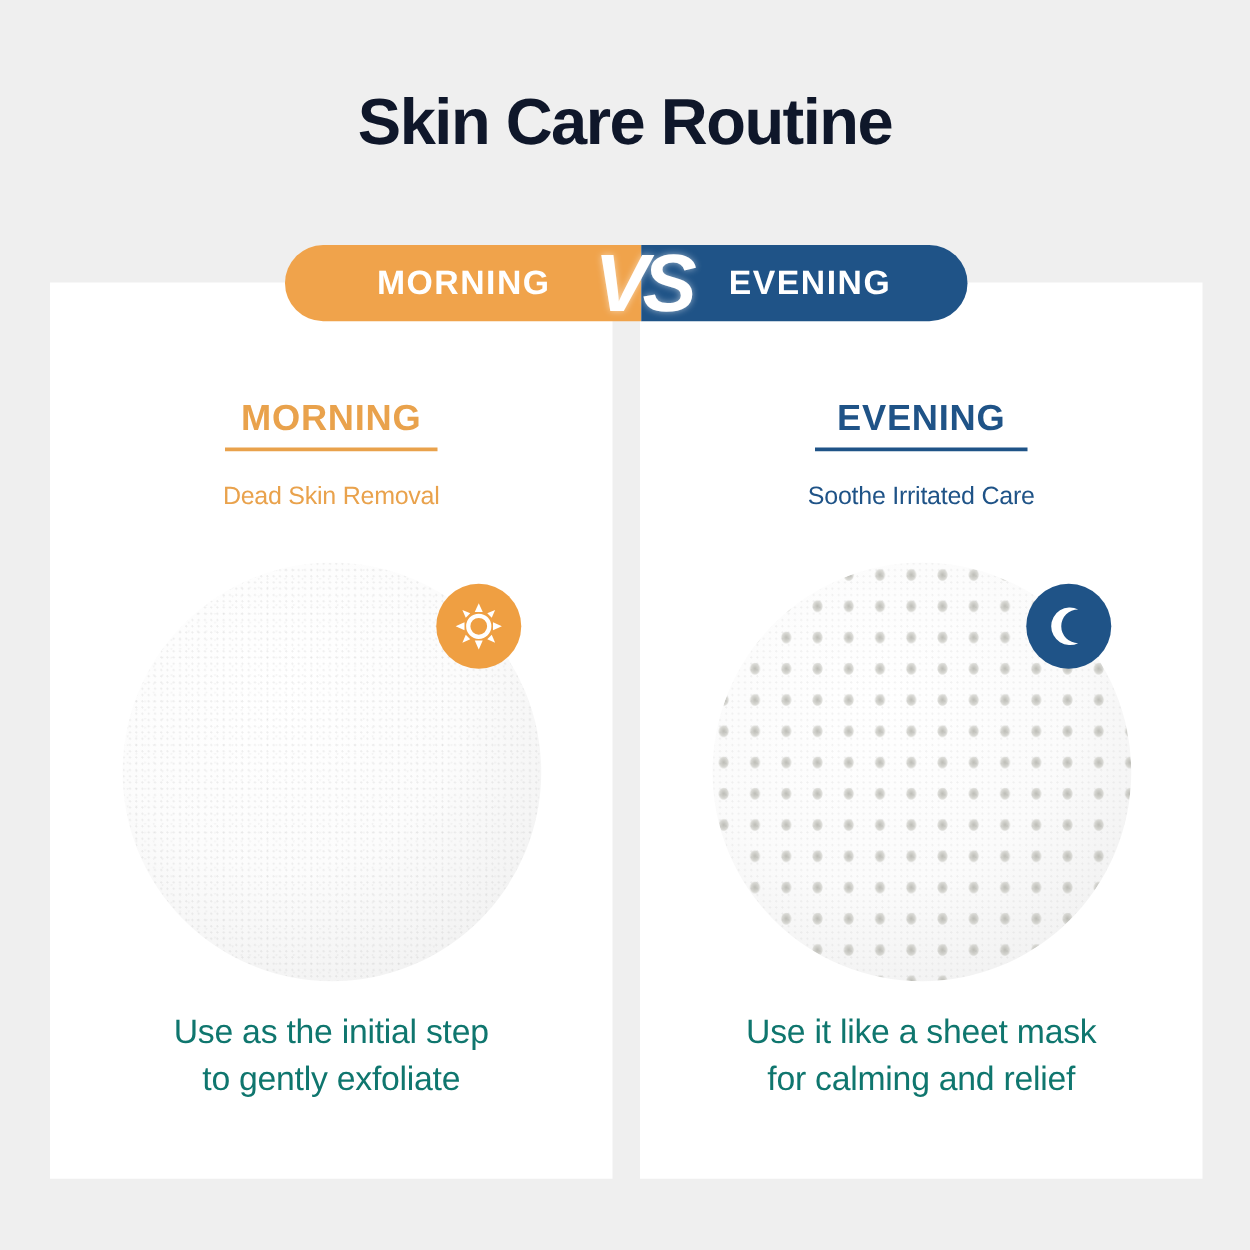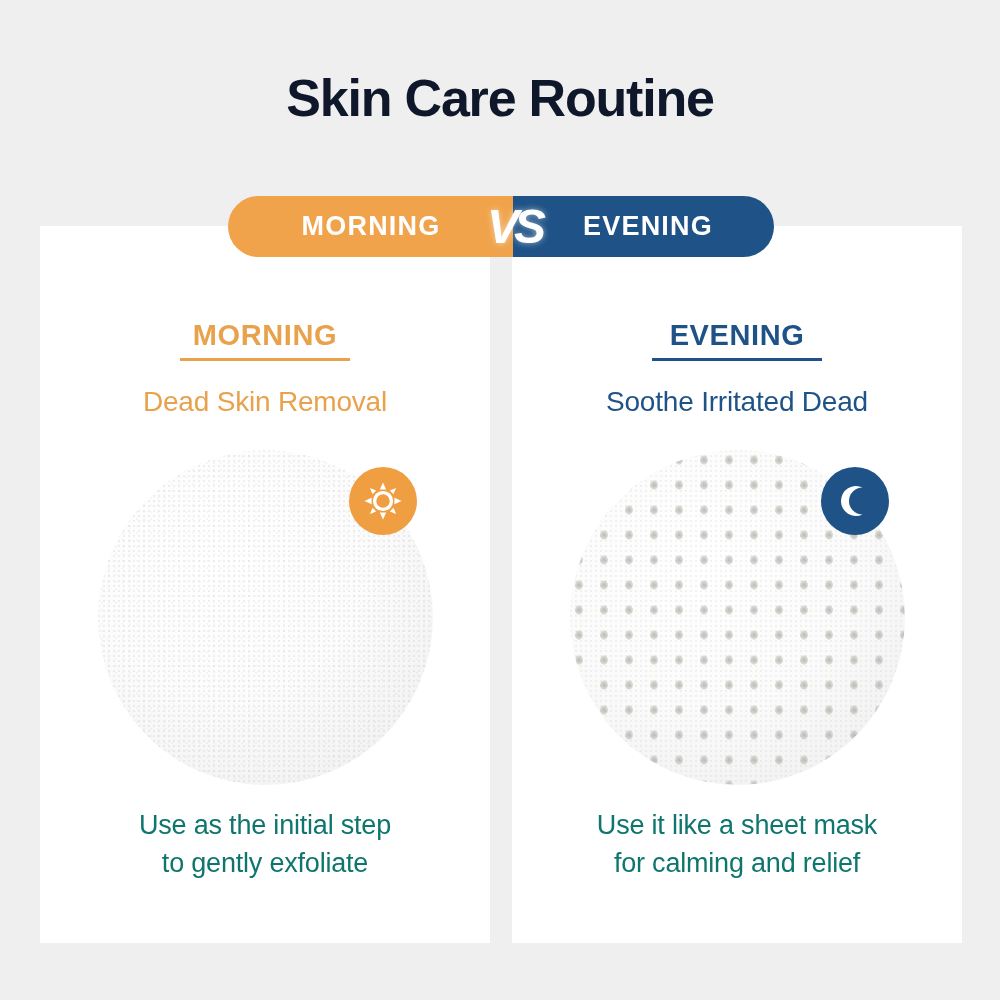--- a/index.html
+++ b/index.html
@@ -87,21 +87,21 @@
   .vs-label-evening { left: 305px; width: 230px; }
   .vs-mark {
     position: absolute;
     left: 246px;
     top: -16px;
     width: 80px;
     height: 94px;
     line-height: 94px;
     text-align: center;
     color: #ffffff;
-    font-size: 48px;
+    font-size: 65px;
     font-weight: 700;
     font-style: italic;
     letter-spacing: -5px;
     text-shadow: 0 0 6px rgba(255,255,255,0.55);
     z-index: 6;
   }
 
   
   .col {
     position: absolute;
@@ -126,21 +126,21 @@
     top: 132px;
     height: 3px;
     width: 170px;
     left: 140px;
   }
   .col-subheading {
     position: absolute;
     top: 160px;
     width: 450px;
     text-align: center;
-    font-size: 28px;
+    font-size: 20px;
     font-weight: 400;
     letter-spacing: -0.2px;
   }
   .morning .col-heading,
   .morning .col-subheading { color: #e9a24c; }
   .morning .col-rule       { background: #e9a24c; }
   .evening .col-heading,
   .evening .col-subheading { color: #1f5387; }
   .evening .col-rule       { background: #1f5387; }
 
@@ -273,21 +273,21 @@
 
     <div class="col-caption">
       <span>Use as the initial step</span><br>
       <span>to gently exfoliate</span>
     </div>
   </div>
 
   <div class="col col-right evening">
     <div class="col-heading">EVENING</div>
     <div class="col-rule"></div>
-    <div class="col-subheading">Soothe Irritated Dead</div>
+    <div class="col-subheading">Soothe Irritated Care</div>
 
     <div class="pad-wrap">
       <div class="pad pad-dotted"></div>
       <div class="icon-badge icon-badge-moon">
         <svg width="40" height="40" viewBox="0 0 40 40" aria-hidden="true">
           <path d="M27.5 6.5a15 15 0 1 0 0 27 11.8 11.8 0 0 1 0-27z" fill="#ffffff"></path>
         </svg>
       </div>
     </div>
 

